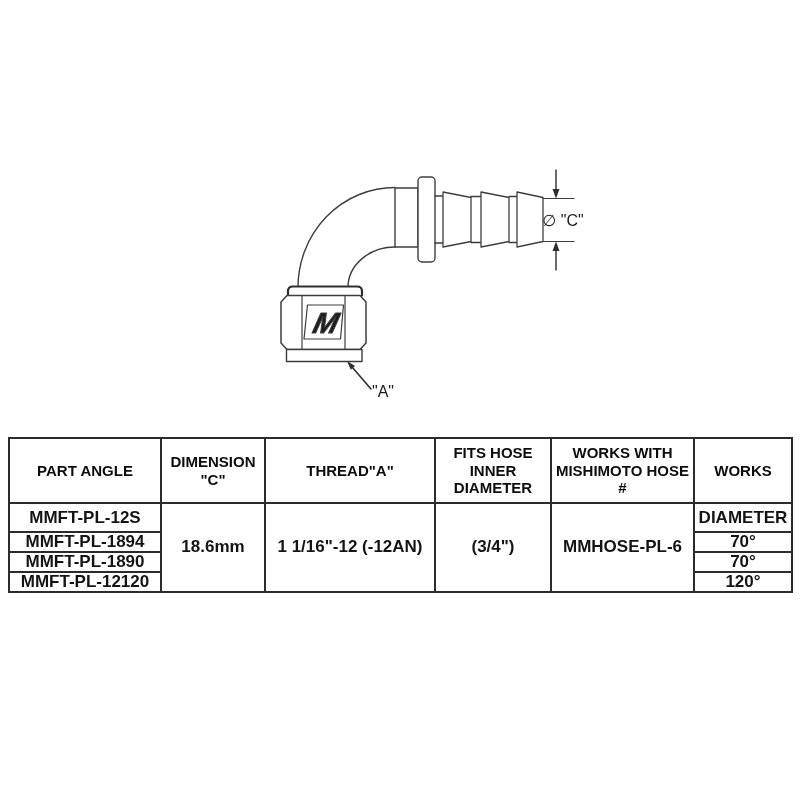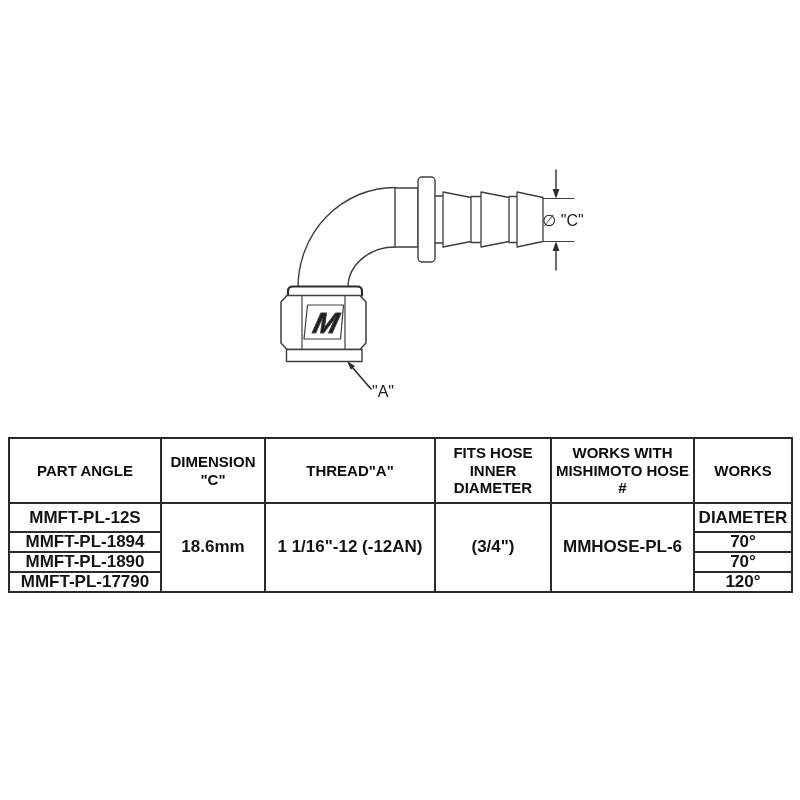--- a/index.html
+++ b/index.html
@@ -129,19 +129,19 @@
     </tr>
     <tr style="height:20px">
       <td>MMFT-PL-1894</td>
       <td>70°</td>
     </tr>
     <tr style="height:18px">
       <td>MMFT-PL-1890</td>
       <td>70°</td>
     </tr>
     <tr style="height:19px">
-      <td>MMFT-PL-17790</td>
+      <td>MMFT-PL-12120</td>
       <td>120°</td>
     </tr>
   </tbody>
     </table>
 
 </div>
 
 </body></html>

